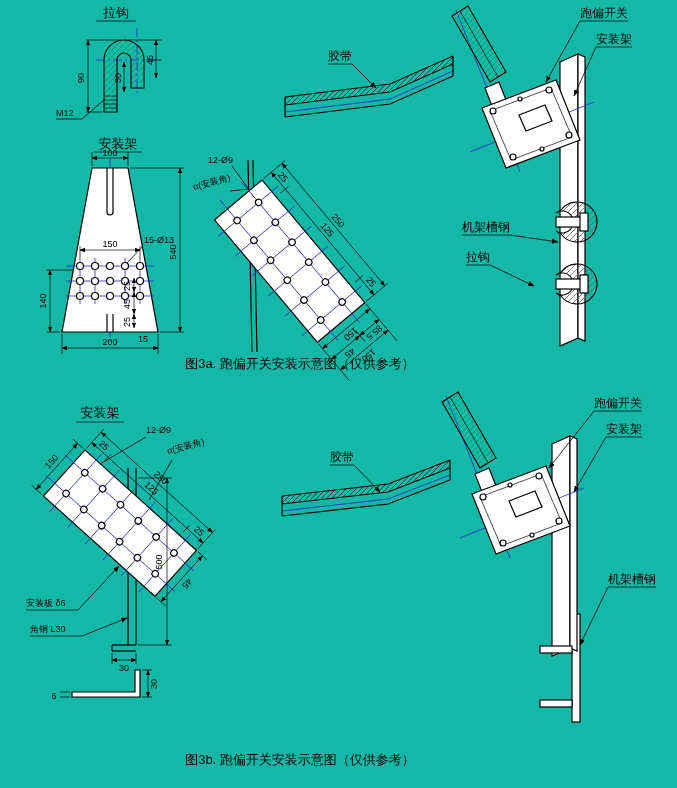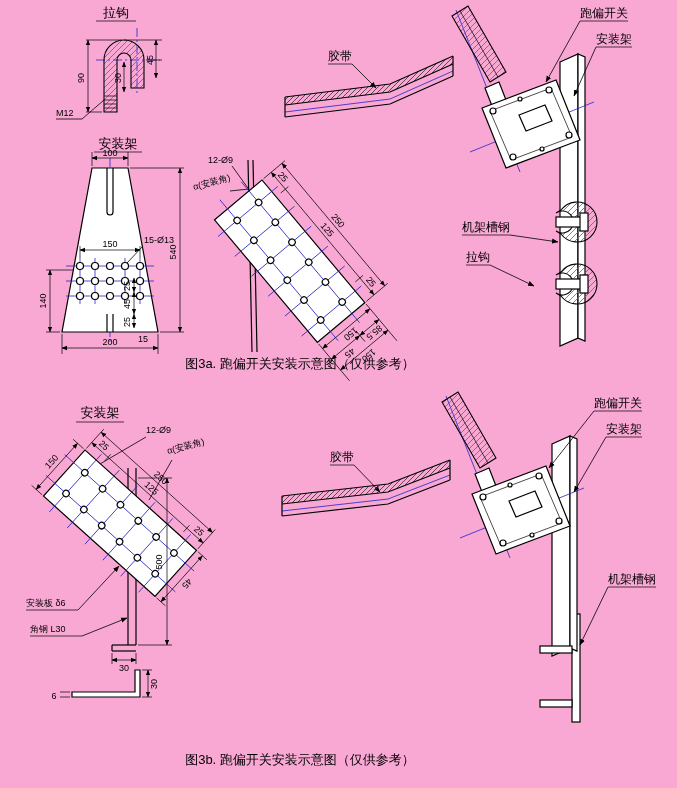--- a/index.html
+++ b/index.html
@@ -1,16 +1,16 @@
 <!DOCTYPE html>
 <html><head>
 <meta charset="utf-8">
 <style>
   html,body{margin:0;padding:0;background:#fff;}
-  .stage{position:relative;width:677px;height:788px;background:#f9a8d4;overflow:hidden;}
+  .stage{position:relative;width:677px;height:788px;background:#14b8a6;overflow:hidden;}
   svg{display:block;}
   text{font-family:"Liberation Sans","DejaVu Sans",sans-serif;fill:#000;}
   .t-dim{font-size:9px;}
   .t-lbl{font-size:12px;}
   .t-title{font-size:13px;}
   .t-cap{font-size:13px;}
   .ol{fill:none;stroke:#000;stroke-width:1.2;}
   .fw{fill:#fff;stroke:#000;stroke-width:1.2;}
   .fh{fill:url(#hatch);stroke:#000;stroke-width:1.1;}
   .thin{fill:none;stroke:#000;stroke-width:0.7;}

